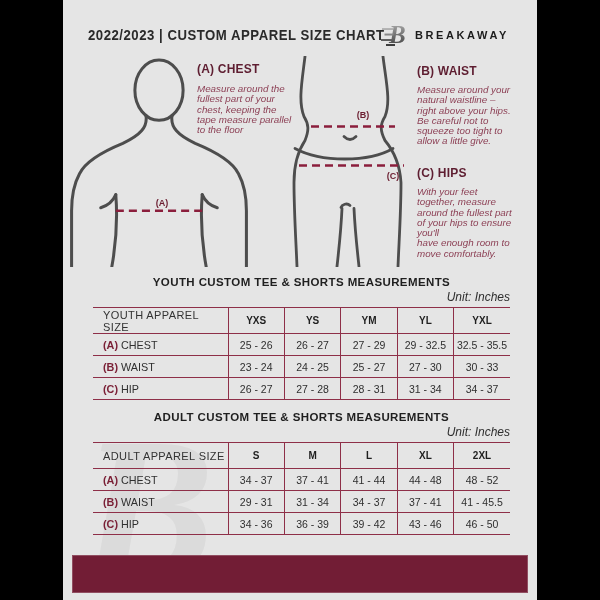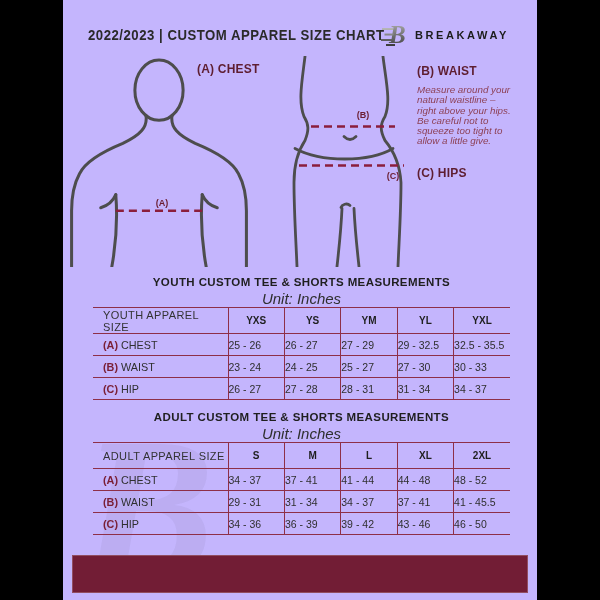--- a/index.html
+++ b/index.html
@@ -1,54 +1,54 @@
 <!DOCTYPE html>
 <html><head>
 <meta charset="utf-8">
 <style>
   html,body{margin:0;padding:0;background:#000;}
   .canvas{position:relative;width:600px;height:600px;background:#000;overflow:hidden;
           font-family:"Liberation Sans",sans-serif;}
-  .page{position:absolute;left:63px;top:0;width:474px;height:600px;background:#c4b5fd;}
+  .page{position:absolute;left:63px;top:0;width:474px;height:600px;background:#e5e5e5;}
 
   
   .hdr-title{position:absolute;left:25px;top:26px;font-size:15.5px;font-weight:700;
              letter-spacing:.6px;color:#2a2a2a;white-space:nowrap;
              transform:scaleX(.85);transform-origin:left center;}
   .logo-mark{position:absolute;left:317px;top:19px;width:30px;height:30px;}
   .brand{position:absolute;left:352px;top:29px;font-size:11px;font-weight:700;
          letter-spacing:2.6px;color:#1c1c1c;white-space:nowrap;text-align:right;}
 
   
   .inst-h{position:absolute;font-size:12px;font-weight:800;color:#5e1e31;letter-spacing:.2px;}
   .inst-p{position:absolute;font-size:9.8px;font-style:italic;color:#8d4156;
           line-height:10.3px;white-space:pre-line;}
 
   .fig{position:absolute;}
 
   
   .tbl-title{position:absolute;width:417px;text-align:center;font-size:11.5px;
              font-weight:700;color:#1f1f1f;letter-spacing:.4px;}
-  .tbl-unit{position:absolute;width:417px;text-align:center;font-size:15px;
+  .tbl-unit{position:absolute;width:417px;text-align:right;font-size:12px;
             font-style:italic;color:#2e2e2e;}
 
   
   .tblwrap{position:absolute;width:417px;z-index:2;}
   table{border-collapse:collapse;table-layout:fixed;width:417px;}
   col.c-lbl{width:135px;}
   col.c-val{width:56.4px;}
   th,td{border-top:1.5px solid #8e2f48;border-bottom:1.5px solid #8e2f48;
         padding:0;margin:0;}
   th.h-lbl{height:25px;text-align:left;padding-left:10px;font-weight:400;
            font-size:11px;letter-spacing:.4px;color:#333;}
   th.h-size{height:25px;text-align:center;font-weight:700;font-size:10px;color:#1f1f1f;
             border-left:1.5px solid #8e2f48;}
   td.lbl{height:21px;text-align:left;padding-left:10px;font-size:10.8px;color:#2f2f2f;}
   td.lbl .key{font-weight:700;color:#7a1f35;}
-  td.val{height:21px;font-size:10.5px;color:#2f2f2f;
+  td.val{height:21px;text-align:center;font-size:10.5px;color:#2f2f2f;
          border-left:1.5px solid #8e2f48;}
 
   
   .watermark{position:absolute;left:18px;top:408px;font-size:200px;line-height:200px;
              font-weight:700;font-style:italic;font-family:"Liberation Serif",serif;
              color:rgba(40,40,45,.05);z-index:1;pointer-events:none;}
 
   
   .footer-bar{position:absolute;left:9px;top:555px;width:456px;height:38px;
               background:#721d35;border:1px solid rgba(255,255,255,.22);
@@ -100,30 +100,42 @@
         <path d="M61,152 C60,174 58,192 56,210"></path>
         <path d="M73,152 C74,174 76,192 78,210"></path>
       </g>
       <path d="M30,70 H114" stroke="#8b1e3c" stroke-width="2.4" stroke-dasharray="8 5"></path>
       <path d="M18,109 H123" stroke="#8b1e3c" stroke-width="2.4" stroke-dasharray="8 5"></path>
       <text x="82" y="61" font-size="9" font-weight="700" fill="#6b1d30" text-anchor="middle">(B)</text>
       <text x="112" y="122" font-size="9" font-weight="700" fill="#6b1d30" text-anchor="middle">(C)</text>
     </svg>
 
     <div class="inst-h" style="left:134px;top:62px;">(A) CHEST</div>
+    <div class="inst-p" style="left:134px;top:84px;width:110px;">Measure around the
+fullest part of your
+chest, keeping the
+tape measure parallel
+to the floor</div>
 
     <div class="inst-h" style="left:354px;top:64px;">(B) WAIST</div>
     <div class="inst-p" style="left:354px;top:85px;width:110px;">Measure around your
 natural waistline –
 right above your hips.
 Be careful not to
 squeeze too tight to
 allow a little give.</div>
 
     <div class="inst-h" style="left:354px;top:166px;">(C) HIPS</div>
+    <div class="inst-p" style="left:354px;top:187px;width:110px;">With your feet
+together, measure
+around the fullest part
+of your hips to ensure
+you'll
+have enough room to
+move comfortably.</div>
 
     <div class="watermark">B</div>
 
     <div class="tbl-title" style="left:30px;top:276px;">YOUTH CUSTOM TEE &amp; SHORTS MEASUREMENTS</div>
     <div class="tbl-unit" style="left:30px;top:290px;">Unit: Inches</div>
 
     <div class="tblwrap" style="left:30px;top:307px;">
       <table>
         <colgroup>
             <col class="c-lbl">

